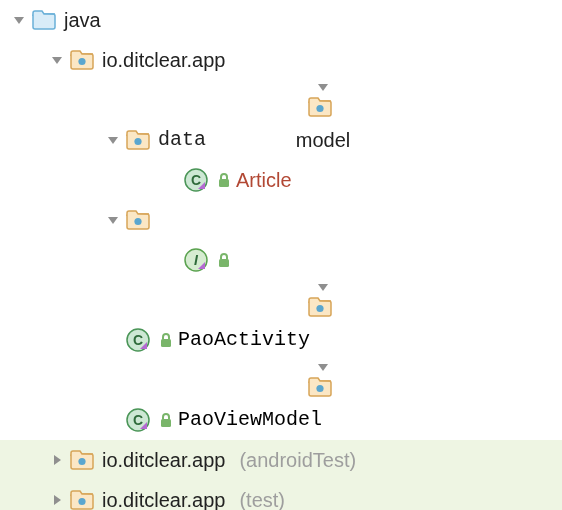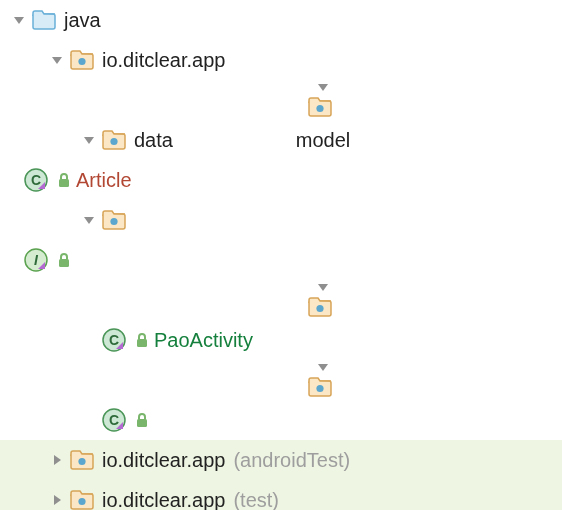--- a/index.html
+++ b/index.html
@@ -14,22 +14,22 @@
   .row {
     display: flex;
     align-items: center;
     height: 40px;
     line-height: 40px;
     white-space: nowrap;
   }
   .indent-0 { padding-left: 8px; }
   .indent-1 { padding-left: 46px; }
   .indent-2 { padding-left: 84px; flex-direction: column; }
-  .indent-3 { padding-left: 78px; }
-  .indent-4 { }
+  .indent-3 { padding-left: 102px; font-family: Liberation Mono, monospace; }
+  .indent-4 { padding-left: 160px; }
   .arrow {
     width: 22px;
     display: inline-flex;
     justify-content: center;
     align-items: center;
     color: #8f8f8f;
     user-select: none;
     font-size: 16px;
   }
   .arrow svg { display:block; }
@@ -37,22 +37,22 @@
     display: inline-flex;
     width: 28px;
     height: 28px;
     justify-content: center;
     align-items: center;
     margin-right: 6px;
     vertical-align: middle;
   }
   .label { vertical-align: middle; }
   .classname-red { color: #b24834; font-weight: 500;}
-  .classname-blue { color: #15803d; font-weight: 500;}
-  .hint { color: #9e9e9e; margin-left: 8px; }
+  .classname-blue { color: #000000; font-weight: 500;}
+  .hint { color: #9e9e9e; margin-left: 14px; }
   .hl { background: #eef5e3; }
   .lock {
     display:inline-flex;
     width:16px;
     margin-right:4px;
     align-items:center;
     justify-content:center;
   }
 </style>
 </head>
@@ -236,20 +236,21 @@
   <span class="icon">
       <svg width="26" height="26">
         <use href="#i-class"></use>
       </svg>
     </span>
   <span class="lock">
       <svg width="16" height="16">
         <use href="#i-lock"></use>
       </svg>
     </span>
+  <span class="label classname-blue">PaoViewModel</span>
 </div>
 
 <div class="row indent-1 hl">
   <span class="arrow">
       <svg width="14" height="14">
         <use href="#arr-right"></use>
       </svg>
     </span>
   <span class="icon">
       <svg width="26" height="26">

